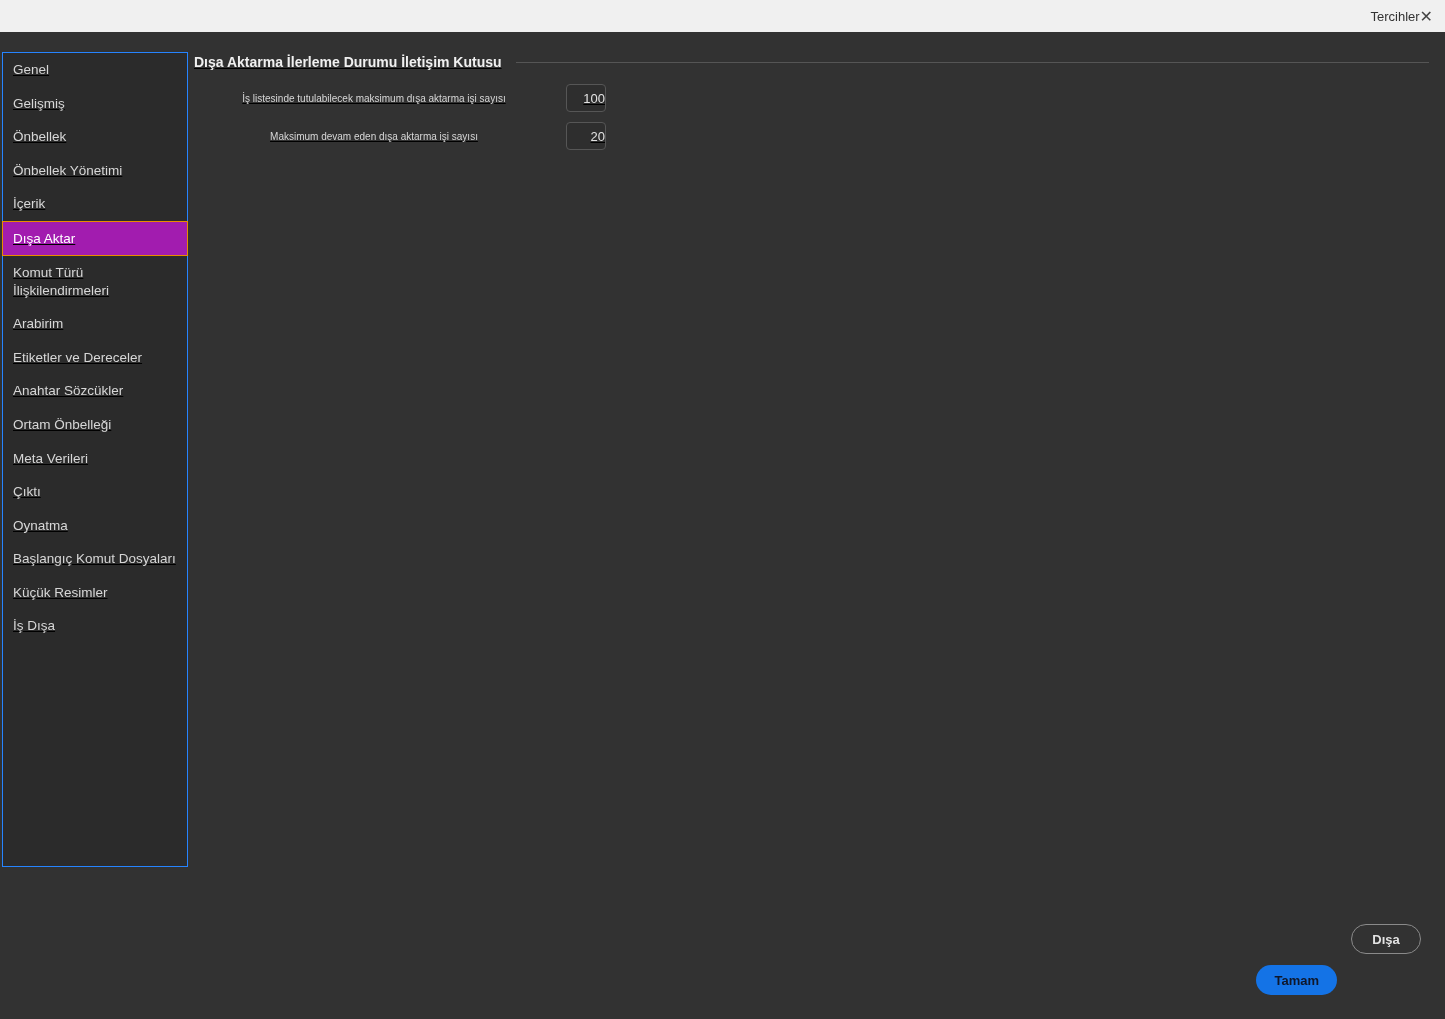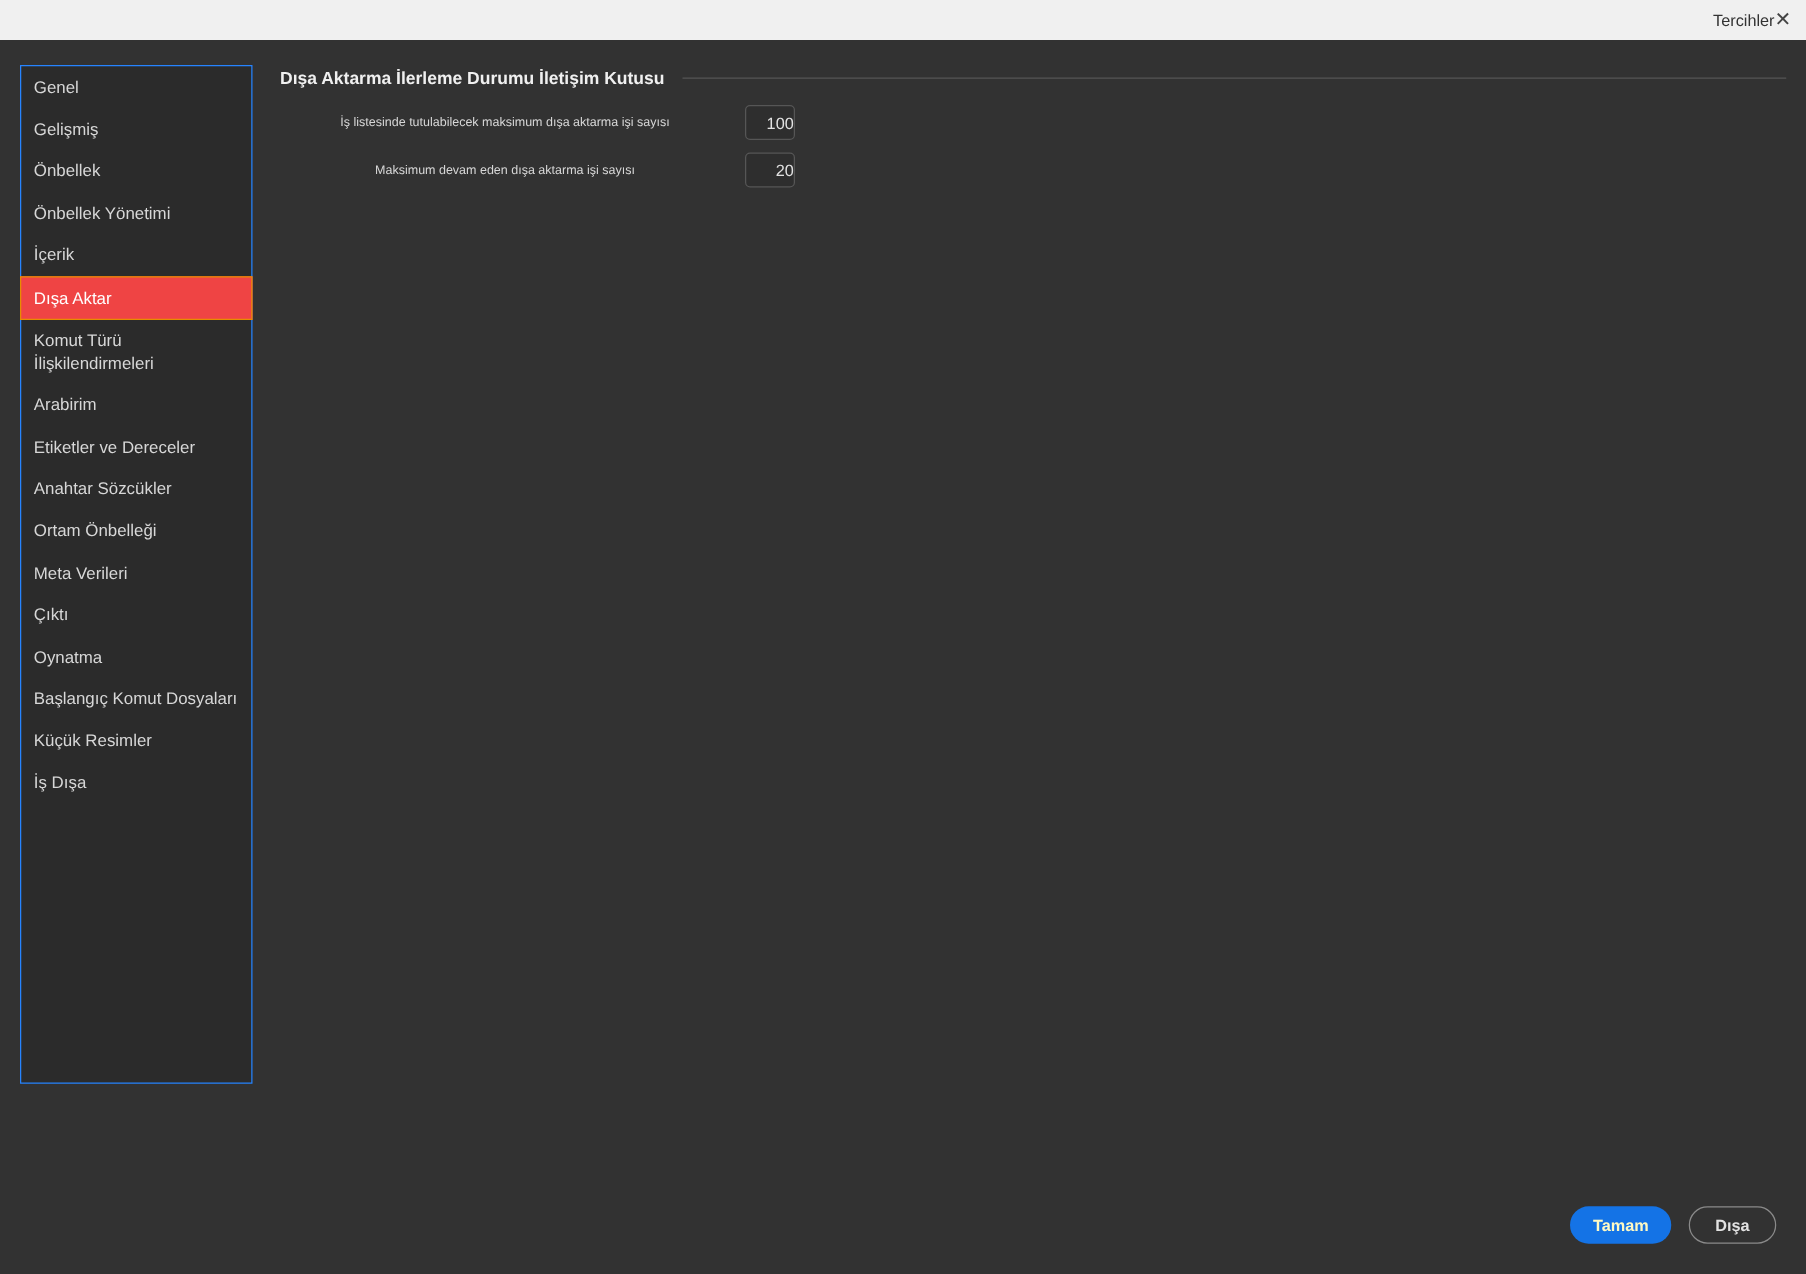--- a/index.html
+++ b/index.html
@@ -28,41 +28,42 @@
     }
     .titlebar .close-icon {
       font-size: 16px;
       color: #444;
       cursor: pointer;
       font-family: Arial, sans-serif;
     }
     .main-area {
       flex: 1;
       display: flex;
-      padding: 20px 16px 0 16px;
-      gap: 22px;
+      padding: 20px 16px 0 2px;
+      gap: 6px;
+      text-decoration: underline;
     }
     .sidebar {
       width: 186px;
       border: 1px solid #2684ff;
       background: #2b2b2b;
       display: flex;
       flex-direction: column;
       height: 815px;
     }
     .sidebar-item {
       padding: 8px 10px 8px 10px;
       color: #d7d7d7;
       font-size: 13.5px;
       cursor: pointer;
       line-height: 1.3;
     }
     .sidebar-item.selected {
       border: 1.5px solid #e88c00;
-      background: #ef4444;
+      background: #a21caf;
       color: #ffffff;
       margin-left: -1px;
       margin-right: -1px;
     }
     .content {
       flex: 1;
       padding-top: 2px;
     }
     .section-title {
       display: flex;
@@ -119,21 +120,22 @@
       font-weight: 600;
       border: none;
       cursor: pointer;
       padding: 0 18px;
       display: inline-flex;
       align-items: center;
       justify-content: center;
     }
     .btn-primary {
       background: #1473e6;
-      color: #fef9c3;
+      color: #0f172a;
+      margin-top: 41px;
     }
     .btn-secondary {
       background: transparent;
       border: 1.5px solid #8a8a8a;
       color: #e2e2e2;
     }
   </style>
 </head>
 <body>
 

